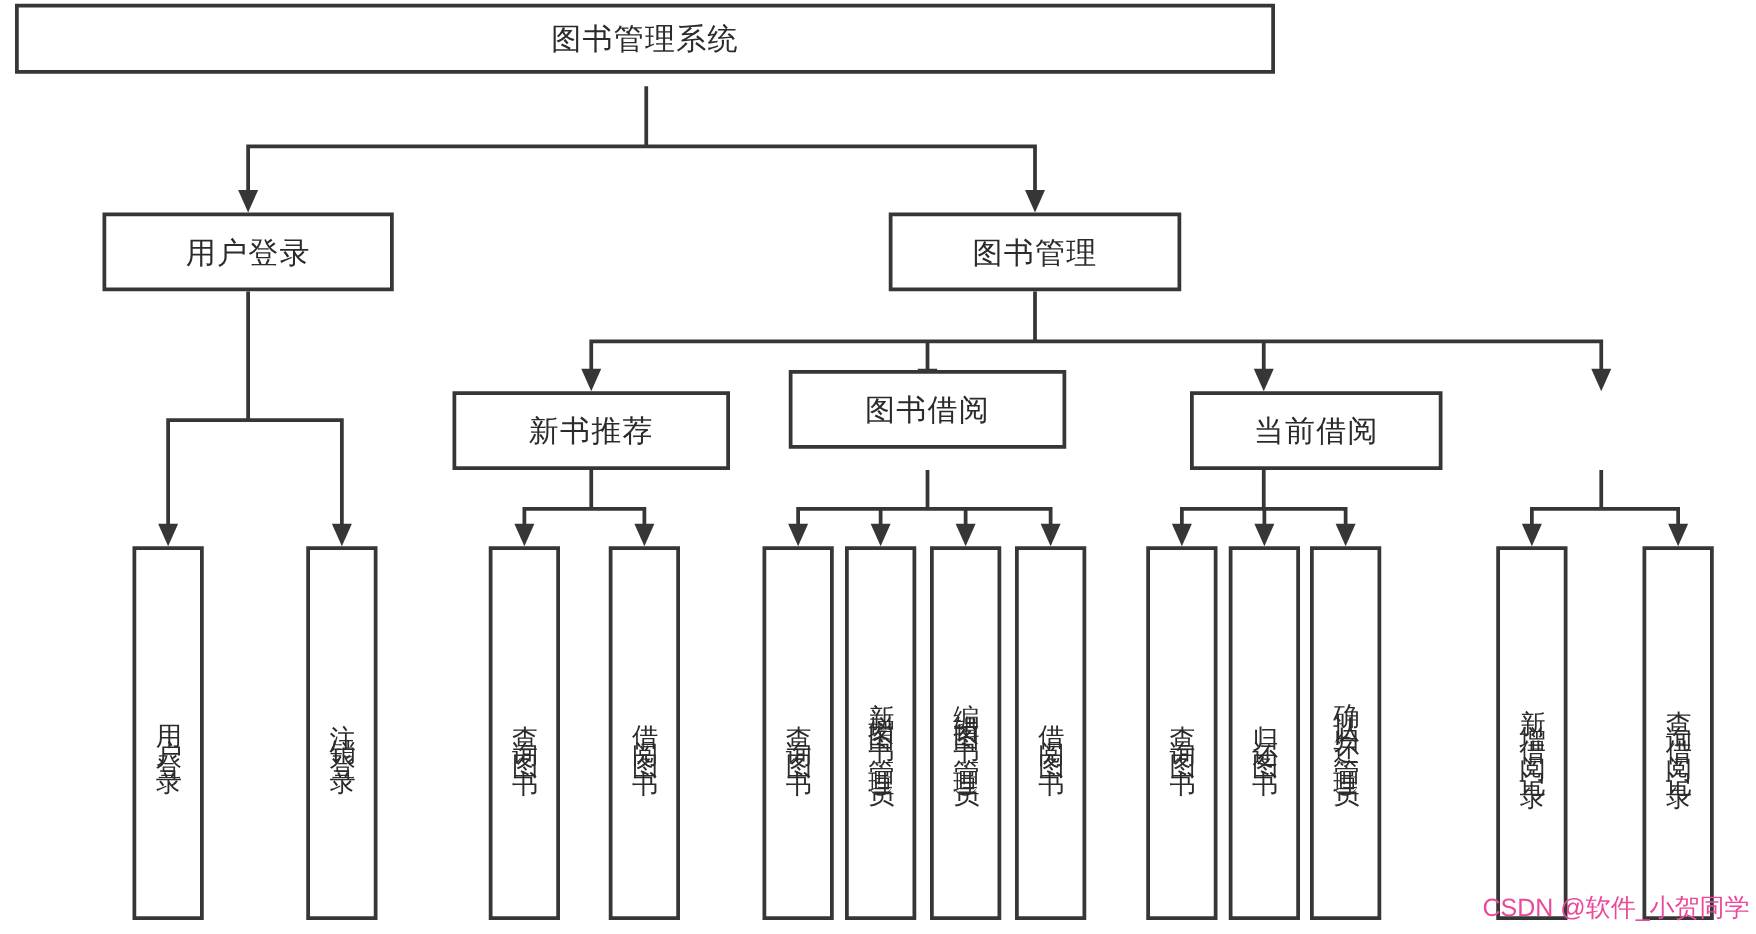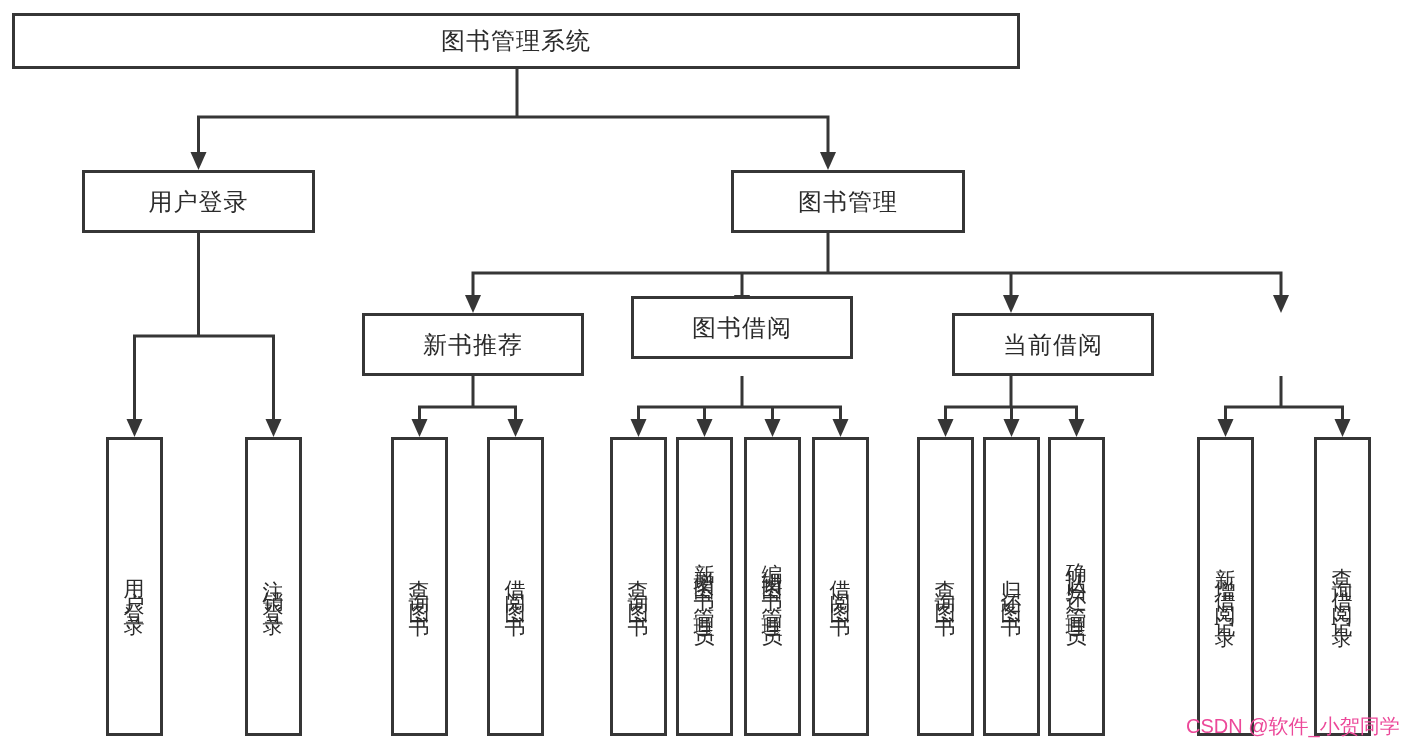--- a/index.html
+++ b/index.html
@@ -63,28 +63,28 @@
       <polygon points="764.5,419 780.5,419 772.5,437"></polygon>
       <polygon points="832.5,419 848.5,419 840.5,437"></polygon>
       <polygon points="937.5,419 953.5,419 945.5,437"></polygon>
       <polygon points="1003.5,419 1019.5,419 1011.5,437"></polygon>
       <polygon points="1068.5,419 1084.5,419 1076.5,437"></polygon>
       <polygon points="1217.5,419 1233.5,419 1225.5,437"></polygon>
       <polygon points="1334.5,419 1350.5,419 1342.5,437"></polygon>
     </g>
   </svg>
 
-  <div class="node" style="left:12px; top:13px; width:1008px; height:56px;">
+  <div class="node" style="left:12px; top:3px; width:1008px; height:56px;">
     <span class="hlabel">图书管理系统</span>
   </div>
 
   <div class="node" style="left:82px; top:170px; width:233px; height:63px;">
     <span class="hlabel">用户登录</span>
   </div>
-  <div class="node" style="left:711px; top:170px; width:234px; height:63px;margin-left:20px;">
+  <div class="node" style="left:711px; top:170px; width:234px; height:63px;">
     <span class="hlabel">图书管理</span>
   </div>
 
   <div class="node" style="left:362px; top:313px; width:222px; height:63px;">
     <span class="hlabel">新书推荐</span>
   </div>
   <div class="node" style="left:631px; top:296px; width:222px; height:63px;">
     <span class="hlabel">图书借阅</span>
   </div>
   <div class="node" style="left:952px; top:313px; width:202px; height:63px;">

